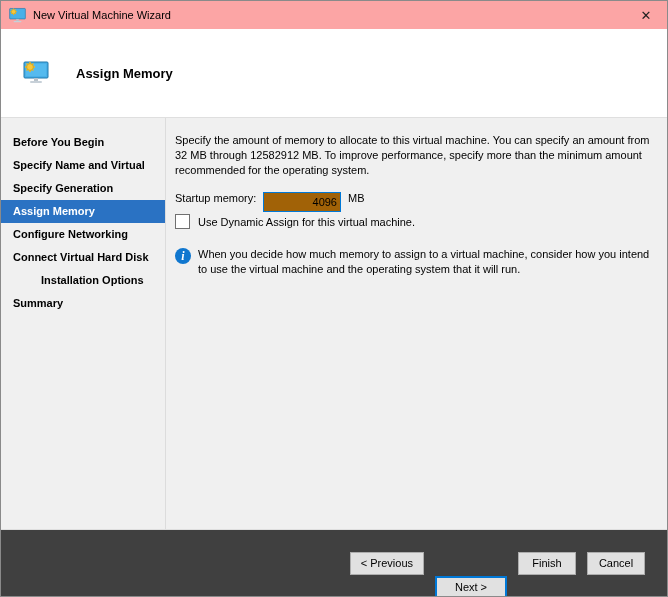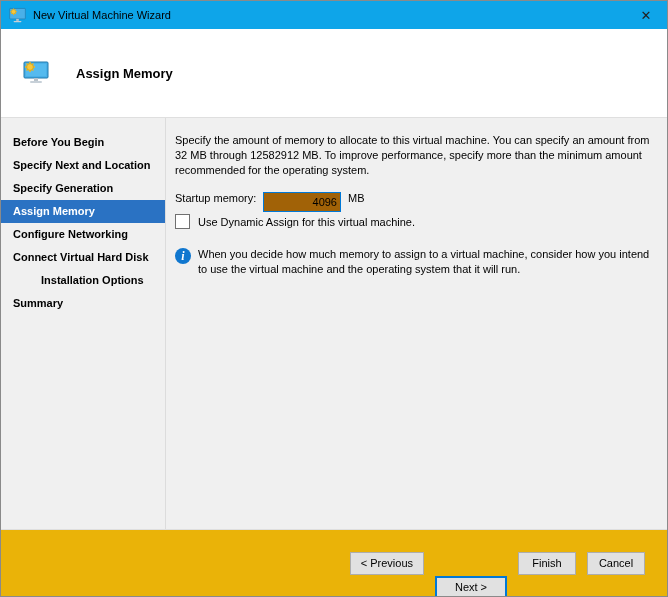--- a/index.html
+++ b/index.html
@@ -2,21 +2,21 @@
 <html><head>
 <meta charset="utf-8">
 <style>
   html,body { margin:0; padding:0; background:#cfcfcf; }
   .window {
     position:relative; width:668px; height:597px; box-sizing:border-box;
     background:#f0f0f0; border:1px solid #8a8a8a; overflow:hidden;
     font-family:"Liberation Sans", sans-serif; font-size:11px; color:#000;
   }
   
-  .titlebar { height:28px; background:#0ea5e9; display:flex; align-items:center; padding-left:8px; }
+  .titlebar { height:28px; background:#fca5a5; display:flex; align-items:center; padding-left:8px; }
   .titlebar .title { margin-left:7px; font-size:11px; color:#000; }
   .close-btn { margin-left:auto; width:42px; height:28px; display:flex; align-items:center; justify-content:center;
                font-size:13px; color:#222; cursor:default; }
   
   .header { position:relative; height:88px; background:#ffffff; border-bottom:1px solid #dfdfdf; box-sizing:content-box; }
   .header .hdr-icon { position:absolute; left:22px; top:31px; }
   .header .hdr-title { position:absolute; left:75px; top:37px; font-size:13px; font-weight:bold; color:#000; }
   
   .body { display:flex; height:412px; }
   .sidebar { width:165px; flex:none; border-right:1px solid #dcdcdc; padding-top:13px; box-sizing:border-box;font-weight:bold; }
@@ -33,21 +33,21 @@
   .checkbox-row { display:flex; align-items:center; margin-bottom:18px; }
   .checkbox { width:13px; height:13px; flex:none; background:#ffffff; border:1px solid #707070; margin-right:8px; }
   .info-row { display:flex; align-items:flex-start; }
   .info-icon { width:16px; height:16px; flex:none; border-radius:50%; background:#1077cf; color:#ffffff;
                display:flex; align-items:center; justify-content:center;
                font-family:"Liberation Serif", serif; font-style:italic; font-weight:bold; font-size:12px;
                margin-right:7px; margin-top:1px; }
   .info-text { width:462px; line-height:15px; }
   
   .footer { position:absolute; left:0; right:0; bottom:0; height:67px; box-sizing:border-box;
-            border-top:1px solid #dfdfdf; background:#eab308;
+            border-top:1px solid #dfdfdf; background:#404040;
             display:flex; align-items:center; justify-content:flex-end; padding-right:22px; }
   .btn { height:23px; min-width:66px; margin-left:11px; background:#e1e1e1; border:1px solid #adadad;
          font-family:inherit; font-size:11px; color:#000; padding:0 10px; cursor:default; }
   .btn.default { border:2px solid #0078d7; min-width:72px;margin-top:48px; }
   .btn.narrow { min-width:58px; }
 </style>
 </head>
 <body>
 
 <div class="window">
@@ -94,21 +94,21 @@
         </g>
         <circle cx="7" cy="7" r="3.4" fill="#f7c73c" stroke="#d9a718"></circle>
       </svg>
     </span>
     <span class="hdr-title">Assign Memory</span>
   </div>
 
   <div class="body">
     <div class="sidebar">
       <div class="nav-item">Before You Begin</div>
-      <div class="nav-item">Specify Next and Location</div>
+      <div class="nav-item">Specify Name and Virtual</div>
       <div class="nav-item">Specify Generation</div>
       <div class="nav-item active">Assign Memory</div>
       <div class="nav-item">Configure Networking</div>
       <div class="nav-item">Connect Virtual Hard Disk</div>
       <div class="nav-item indented">Installation Options</div>
       <div class="nav-item">Summary</div>
     </div>
 
     <div class="content">
       <p class="description">Specify the amount of memory to allocate to this virtual machine. You can specify an amount from 32 MB through 12582912 MB. To improve performance, specify more than the minimum amount recommended for the operating system.</p>

